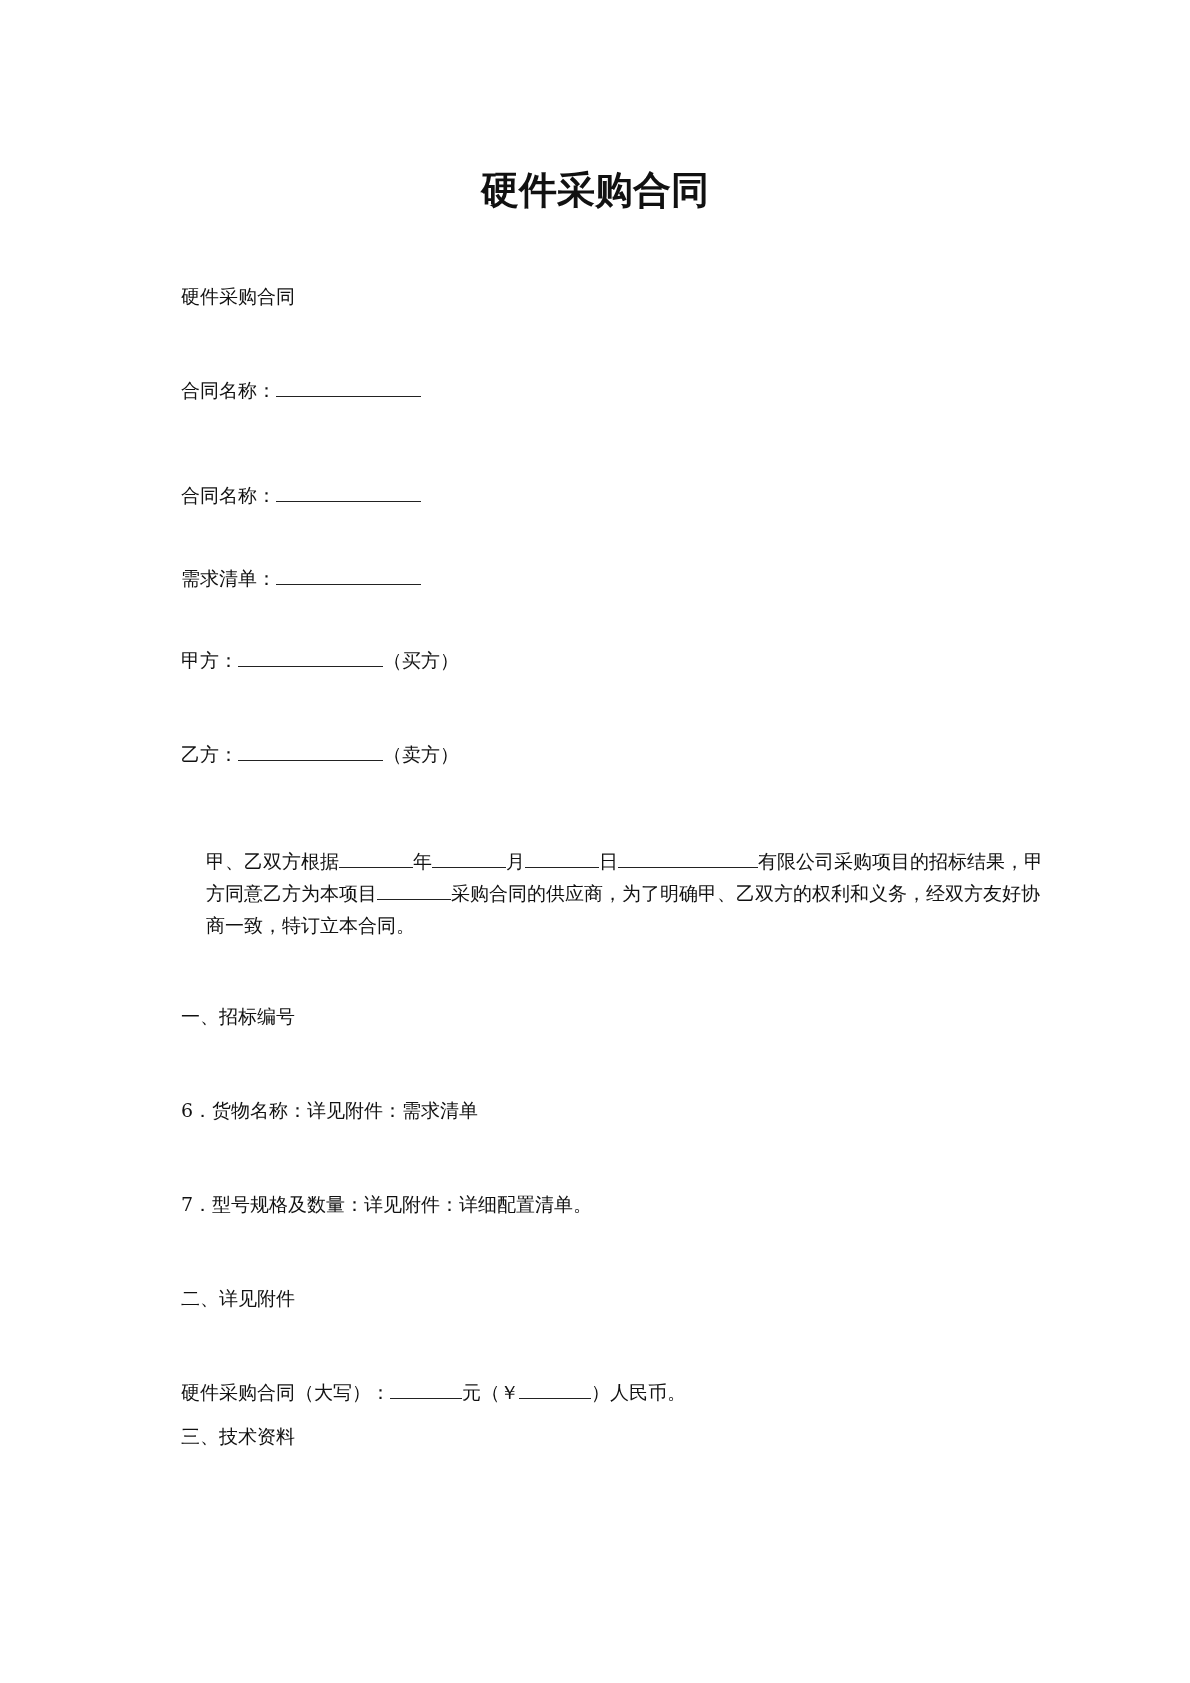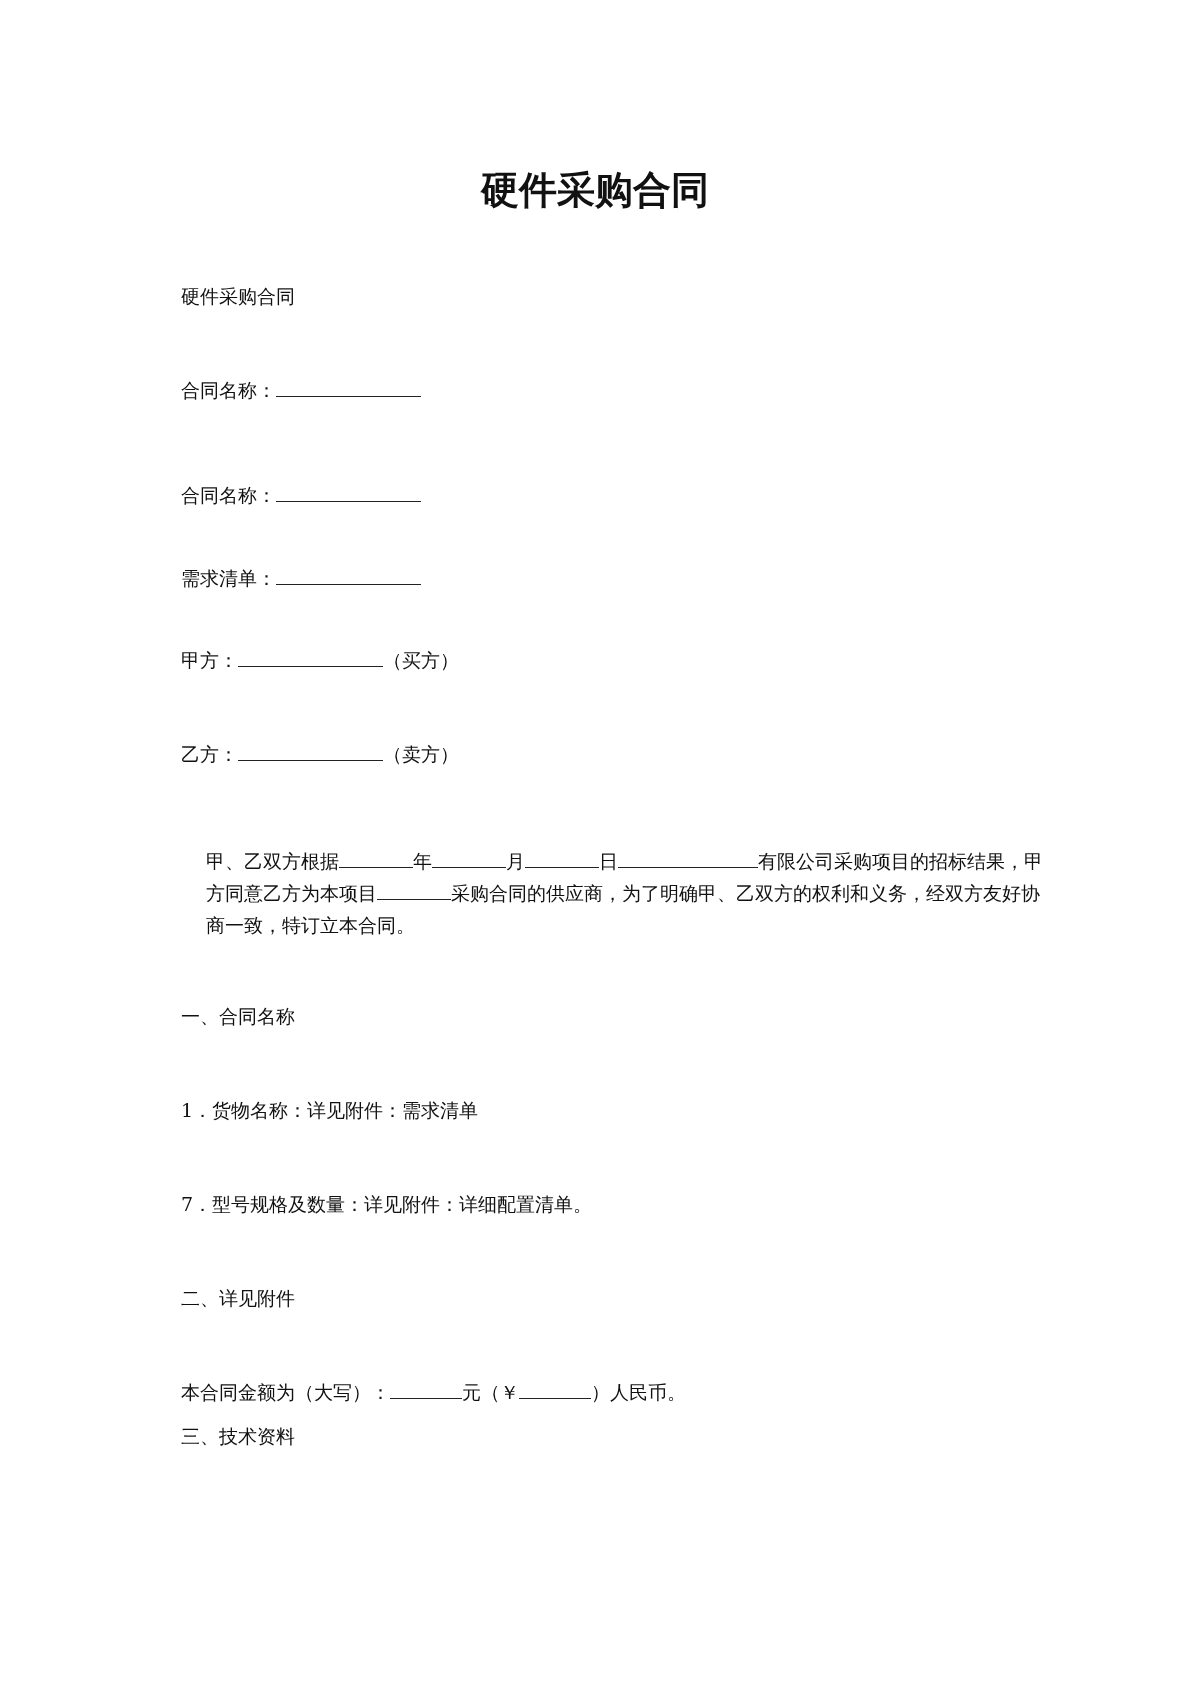--- a/index.html
+++ b/index.html
@@ -36,22 +36,22 @@
 </div>
 
 <div class="line" style="top:738px">
   <span>乙方：</span><span class="blank b145"></span><span>（卖方）</span>
 </div>
 
 <div class="para" style="top:845px">
   <span>甲、乙双方根据</span><span class="blank b74"></span><span>年</span><span class="blank b74"></span><span>月</span><span class="blank b74"></span><span>日</span><span class="blank b140"></span><span>有限公司采购项目的招标结</span><span>果，甲方同意乙方为本项目</span><span class="blank b74"></span><span>采购合同的供应商，为了明确甲、乙双方的权利和义务，</span><span>经双方友好协商一致，特订立本合同。</span>
 </div>
 
-<div class="line" style="top:1000px">一、合同名称</div>
-<div class="line" style="top:1094px">1．货物名称：详见附件：需求清单</div>
+<div class="line" style="top:1000px">一、招标编号</div>
+<div class="line" style="top:1094px">6．货物名称：详见附件：需求清单</div>
 <div class="line" style="top:1188px">7．型号规格及数量：详见附件：详细配置清单。</div>
 
 <div class="line" style="top:1282px">二、详见附件</div>
 <div class="line" style="top:1376px">
-  <span>本合同金额为（大写）：</span><span class="blank b72"></span><span>元（￥</span><span class="blank b72"></span><span>）人民币。</span>
+  <span>硬件采购合同（大写）：</span><span class="blank b72"></span><span>元（￥</span><span class="blank b72"></span><span>）人民币。</span>
 </div>
 
 <div class="line" style="top:1420px">三、技术资料</div>
 
 </body></html>

